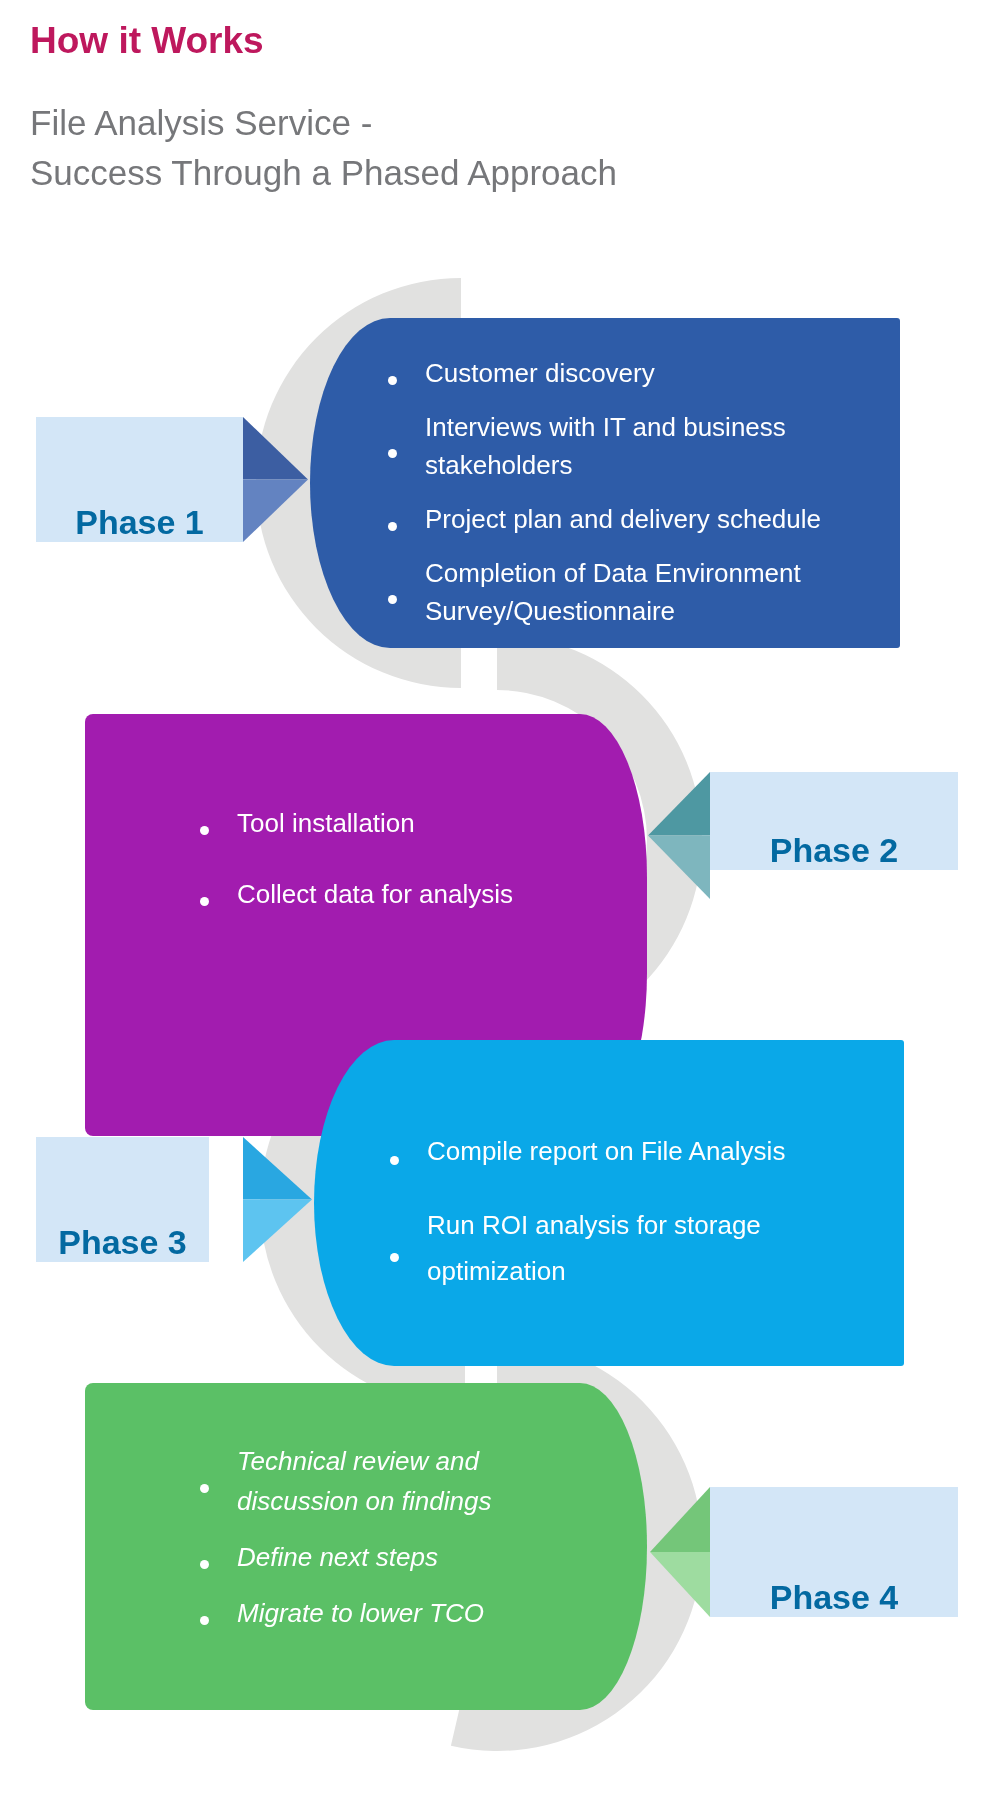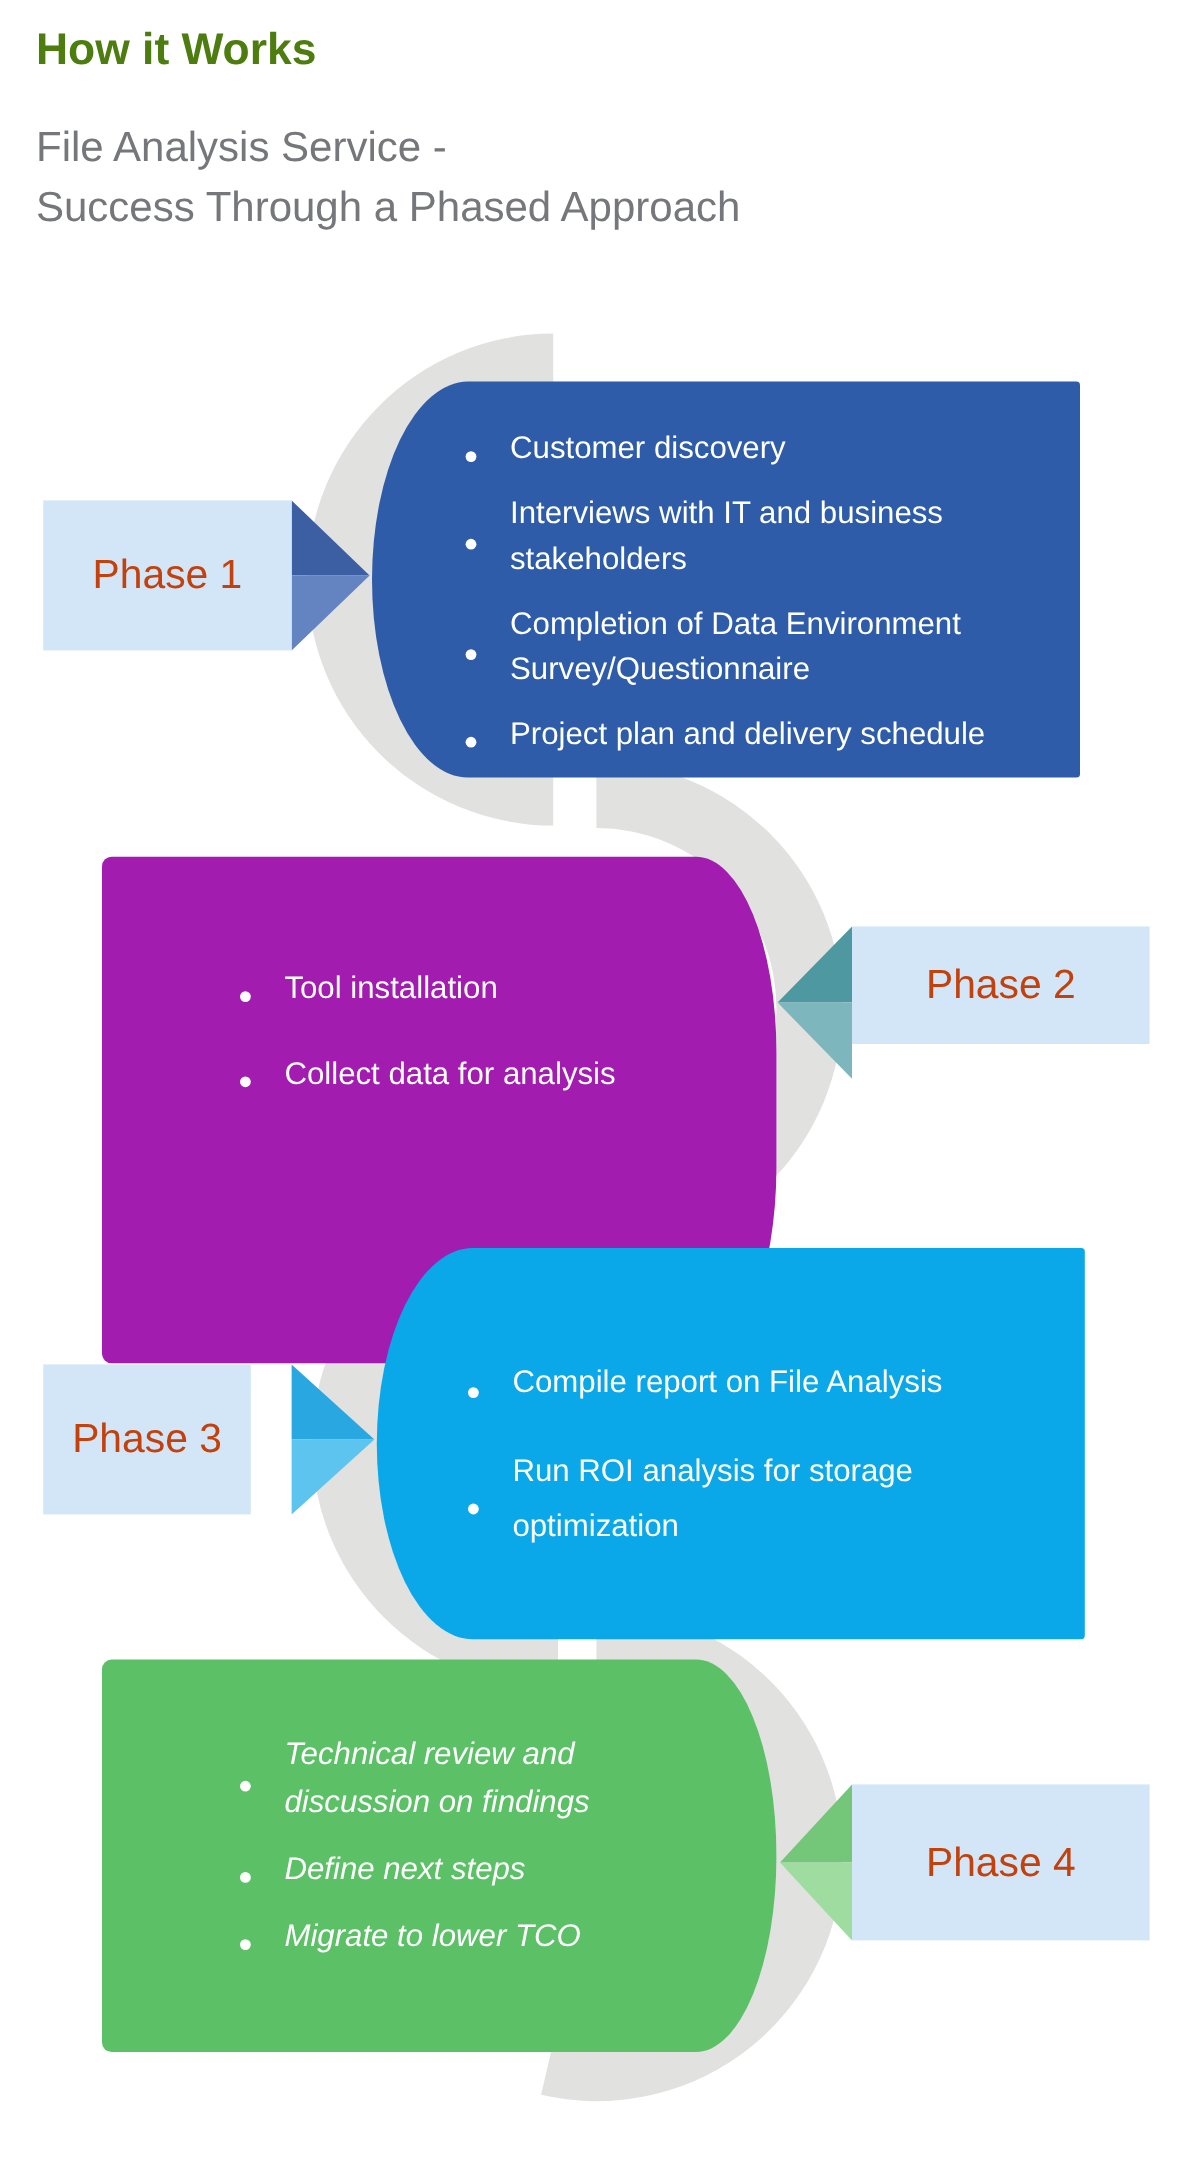--- a/index.html
+++ b/index.html
@@ -3,21 +3,21 @@
 <meta charset="utf-8">
 <style>
   html,body{margin:0;padding:0;background:#ffffff;}
   .canvas{
     position:relative;width:1000px;height:1809px;overflow:hidden;background:#ffffff;
     font-family:"Liberation Sans","DejaVu Sans",sans-serif;
   }
   .bg-svg{position:absolute;left:0;top:0;width:1000px;height:1809px;z-index:1;}
   .page-title{
     position:absolute;left:30px;top:20px;z-index:3;
-    font-size:37px;font-weight:bold;color:#4d7c0f;letter-spacing:0px;
+    font-size:37px;font-weight:bold;color:#be185d;letter-spacing:0px;
   }
   .page-subtitle{
     position:absolute;left:30px;top:98px;z-index:3;
     font-size:35px;font-weight:normal;color:#76777a;line-height:50px;
   }
   .main-box{position:absolute;z-index:2;box-sizing:border-box;}
   .main-box.p1{left:310px;top:318px;width:590px;height:330px;background:#2e5ca8;
     border-radius:80px 3px 3px 80px / 165px 3px 3px 165px;
     padding:36px 24px 0 78px;}
   .main-box.p2{left:85px;top:714px;width:562px;height:422px;background:#a21caf;
@@ -37,22 +37,22 @@
   .dot{flex:0 0 auto;width:9px;height:9px;border-radius:50%;background:#ffffff;margin-right:28px;}
   .p1 .dot,.p2 .dot,.p4 .dot{margin-top:15px;}
   .p3 .dot{margin-top:19px;}
   .lines{color:#ffffff;font-size:26px;font-weight:normal;}
   .p1 .lines{line-height:38px;}
   .p2 .lines{line-height:38px;}
   .p3 .lines{line-height:46px;}
   .p4 .lines{line-height:40px;}
   .label-box{
     position:absolute;z-index:2;background:#d3e6f7;
-    display:flex;align-items:center;justify-content:center;
-    color:#c2410c;font-size:34px;font-weight:normal;
+    display:flex;align-items:flex-end;justify-content:center;
+    color:#0369a1;font-size:34px;font-weight:bold;
   }
   .label-box.l1{left:36px;top:417px;width:207px;height:125px;}
   .label-box.l2{left:710px;top:772px;width:248px;height:98px;}
   .label-box.l3{left:36px;top:1137px;width:173px;height:125px;}
   .label-box.l4{left:710px;top:1487px;width:248px;height:130px;}
 </style>
 </head>
 <body>
 
 <div class="canvas">
@@ -103,29 +103,29 @@
     <div class="bullet">
       <span class="dot"></span>
       <div class="lines">
         <div>Interviews with IT and business</div>
         <div>stakeholders</div>
       </div>
     </div>
     <div class="bullet">
       <span class="dot"></span>
       <div class="lines">
-        <div>Completion of Data Environment</div>
-        <div>Survey/Questionnaire</div>
-      </div>
+          <div>Project plan and delivery schedule</div>
+        </div>
     </div>
     <div class="bullet">
       <span class="dot"></span>
       <div class="lines">
-          <div>Project plan and delivery schedule</div>
-        </div>
+        <div>Completion of Data Environment</div>
+        <div>Survey/Questionnaire</div>
+      </div>
     </div>
   </div>
 
   <div class="main-box p2">
     <div class="bullet">
       <span class="dot"></span>
       <div class="lines">
           <div>Tool installation</div>
         </div>
     </div>

